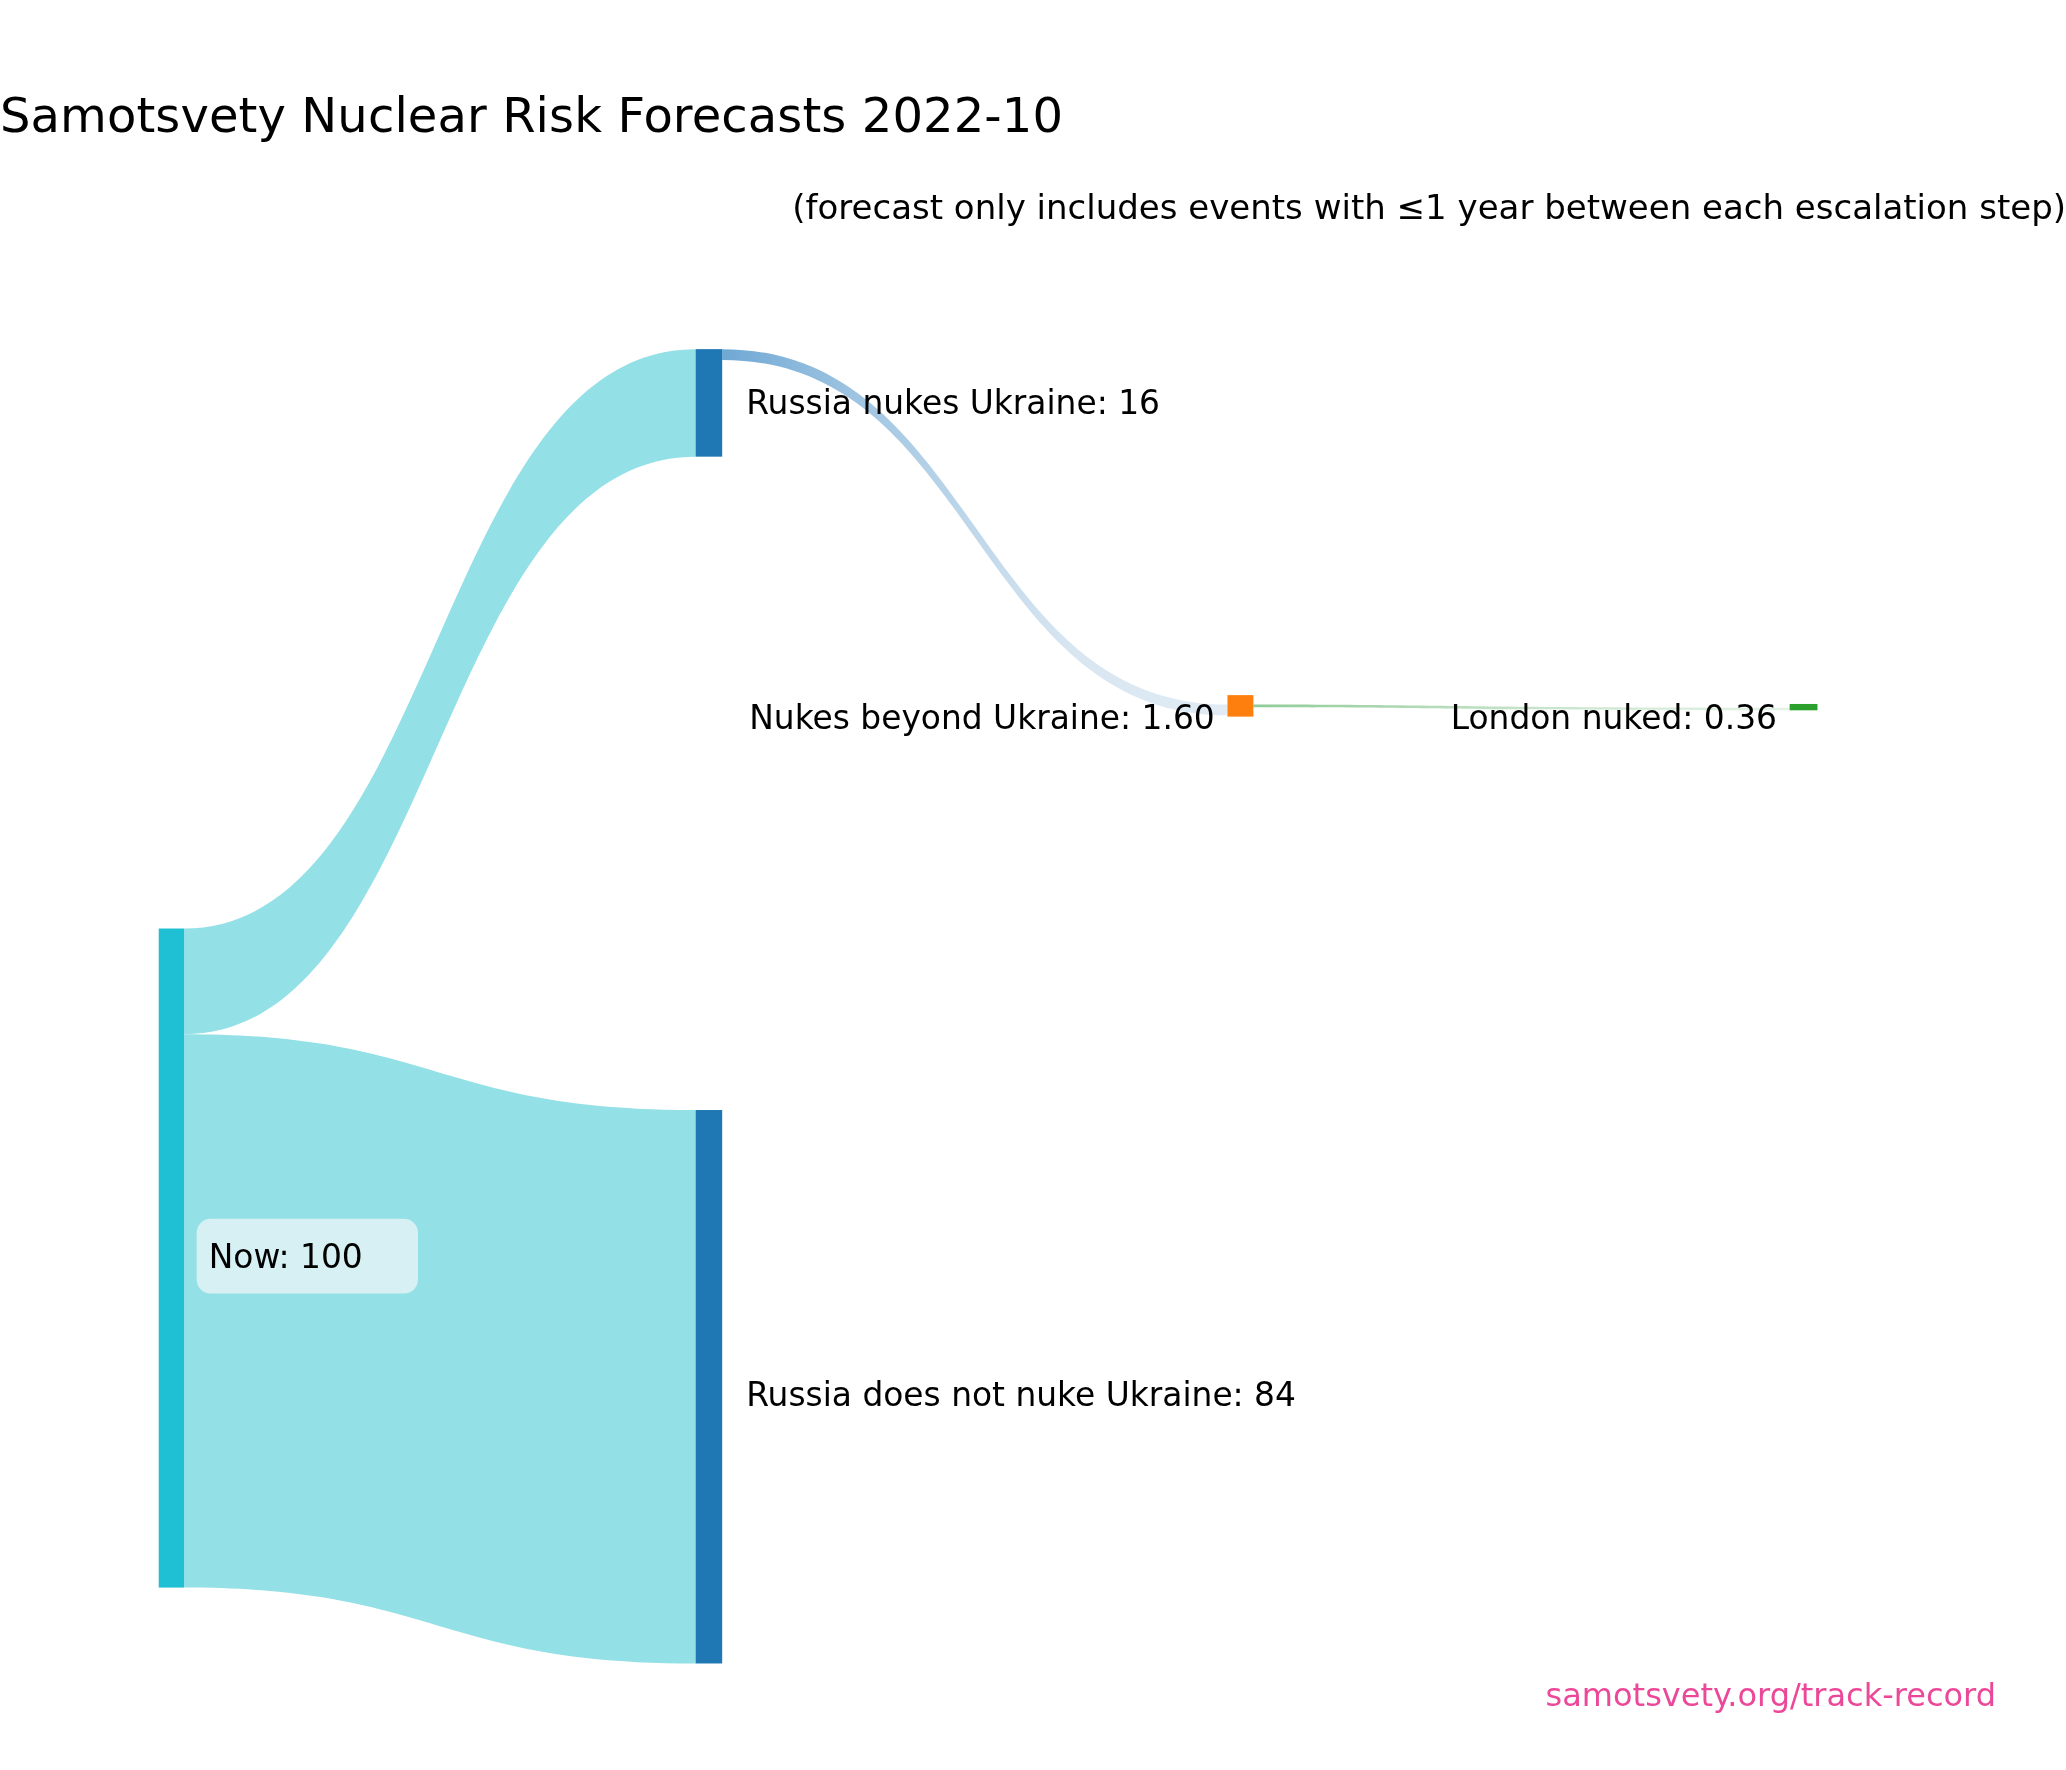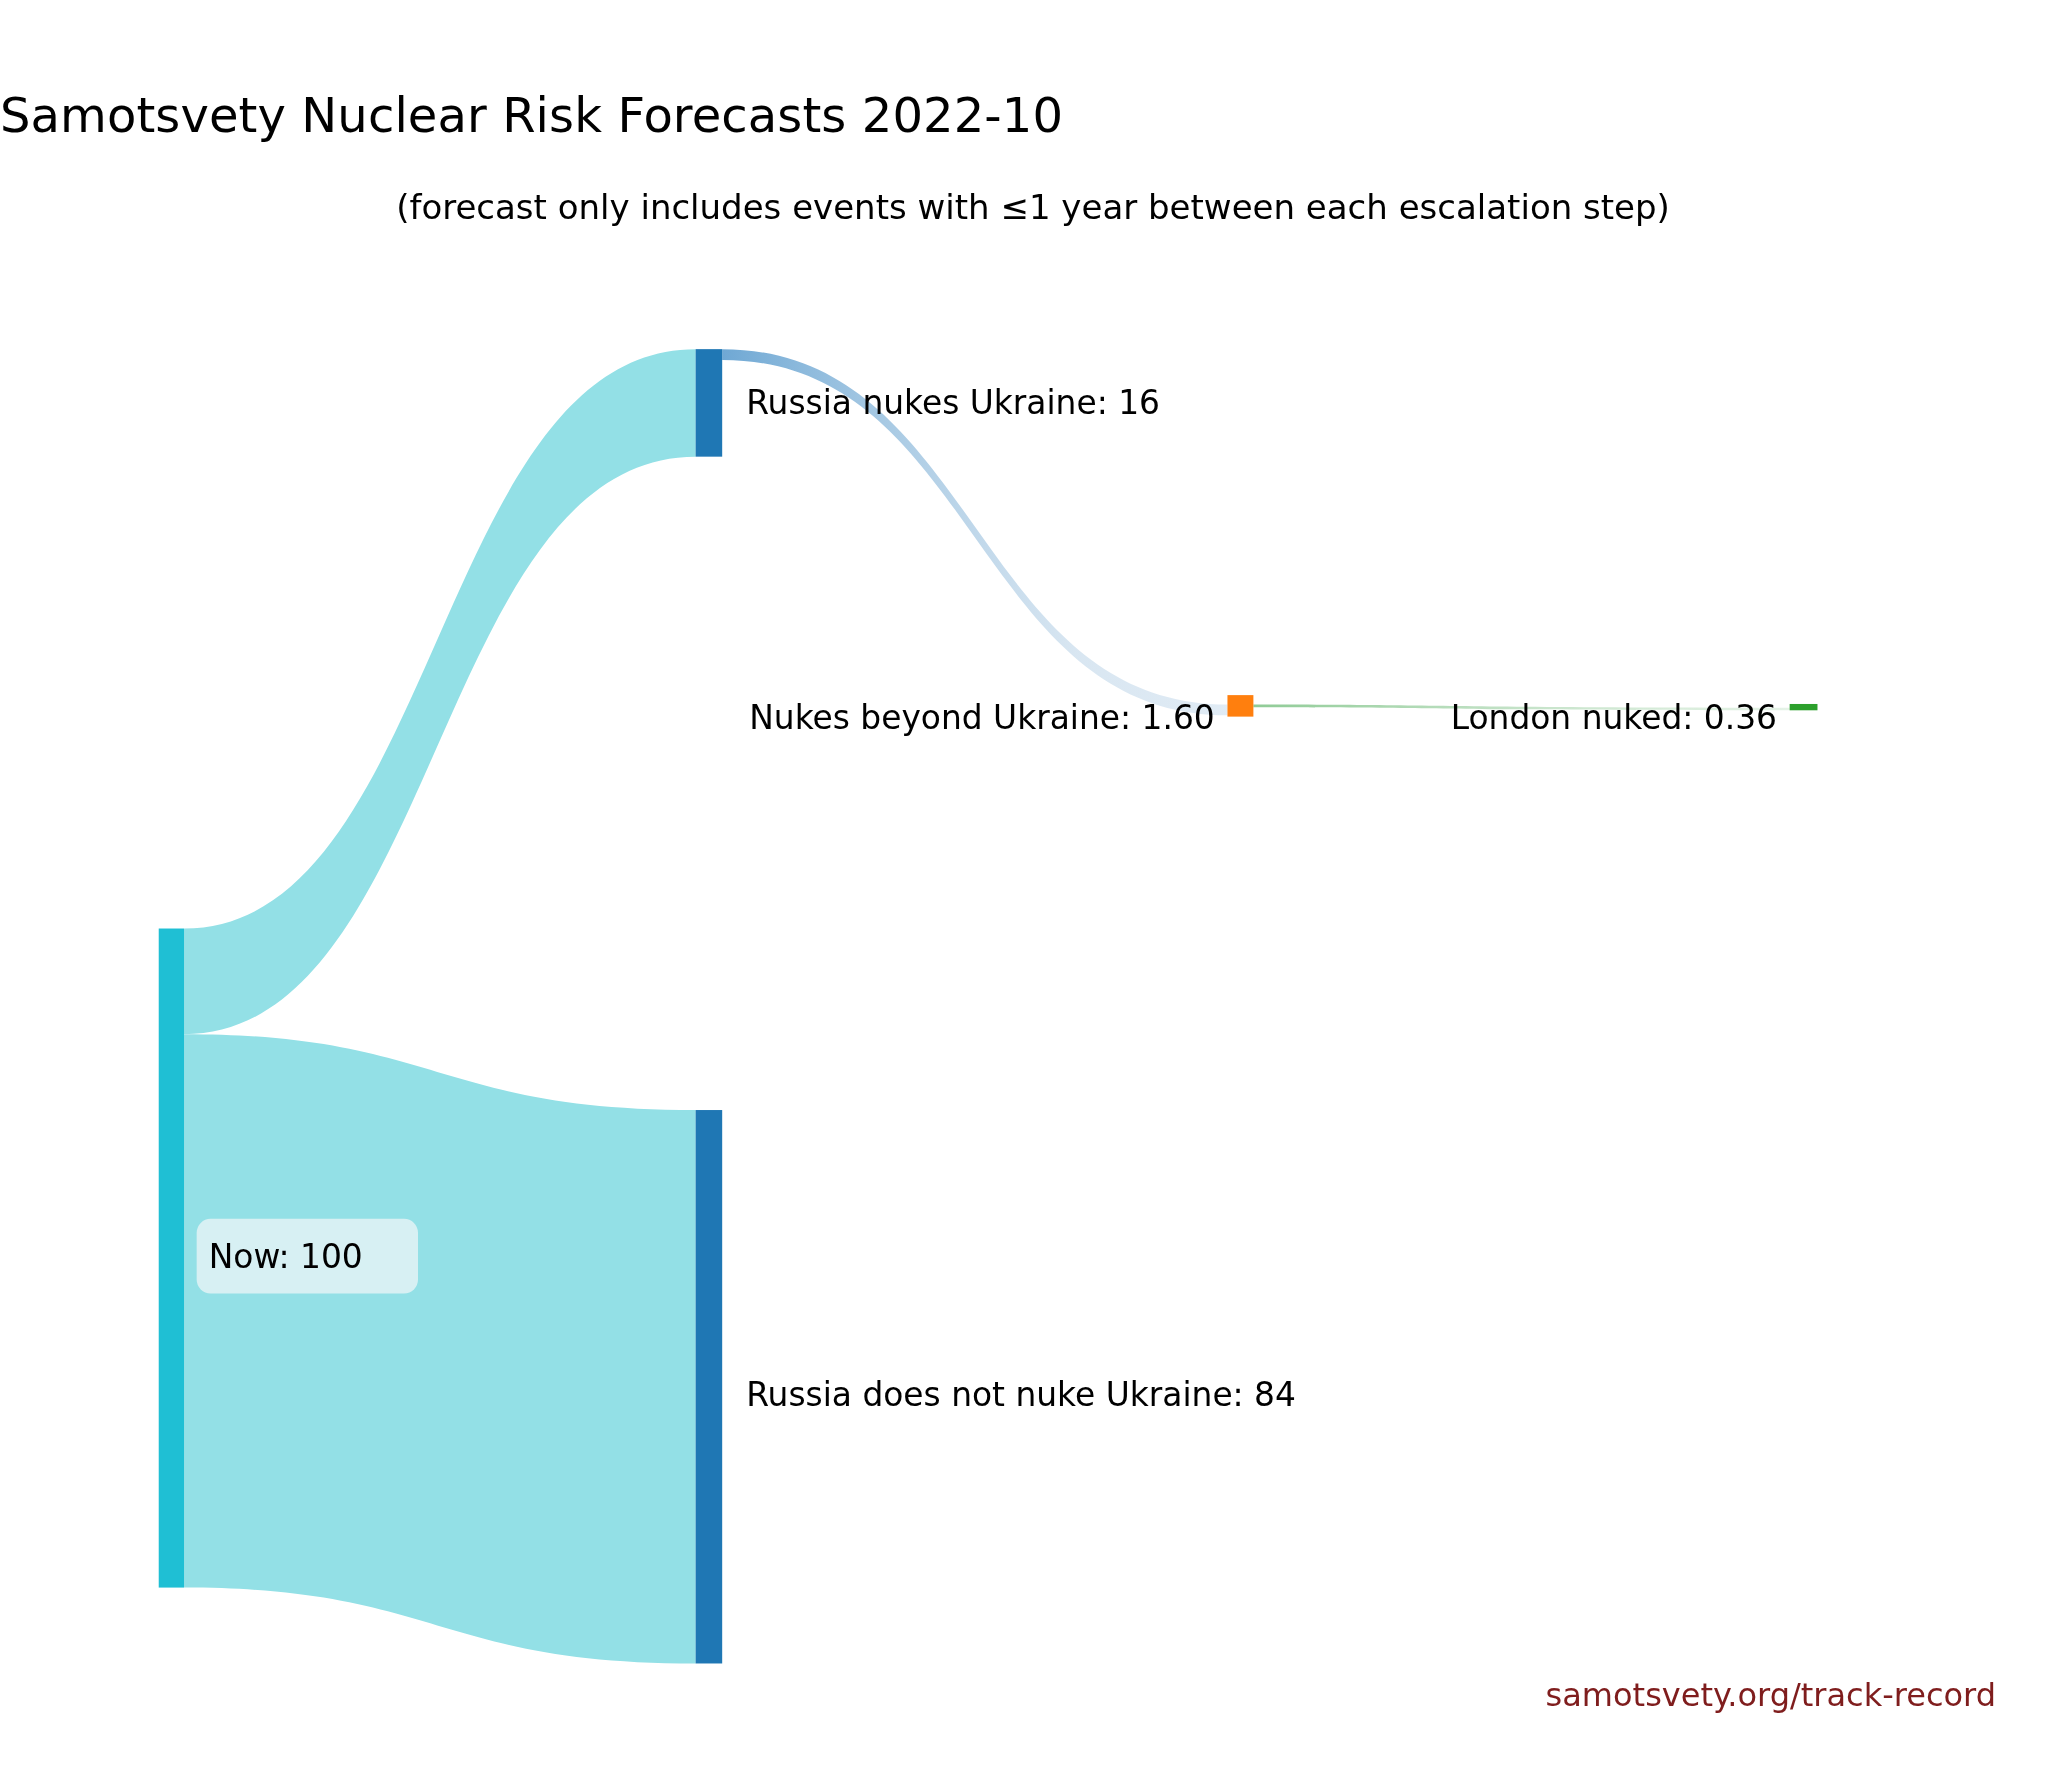--- a/index.html
+++ b/index.html
@@ -30,31 +30,31 @@
     font-size: 48px;
     color: #000000;
     letter-spacing: 0.1px;
     white-space: nowrap;
   }
   .subtitle {
     position: absolute;
     left: 0;
     top: 187px;
     width: 2066px;
-    text-align: center;
+    text-align: right;
     font-size: 34px;
     color: #000000;
     white-space: nowrap;
   }
   .footer {
     position: absolute;
     right: 70px;
     top: 1676px;
     font-size: 32px;
-    color: #7f1d1d;
+    color: #ec4899;
     white-space: nowrap;
   }
   svg.sankey {
     position: absolute;
     left: 0;
     top: 0;
     width: 2066px;
     height: 1771px;
   }
   .node-label {

